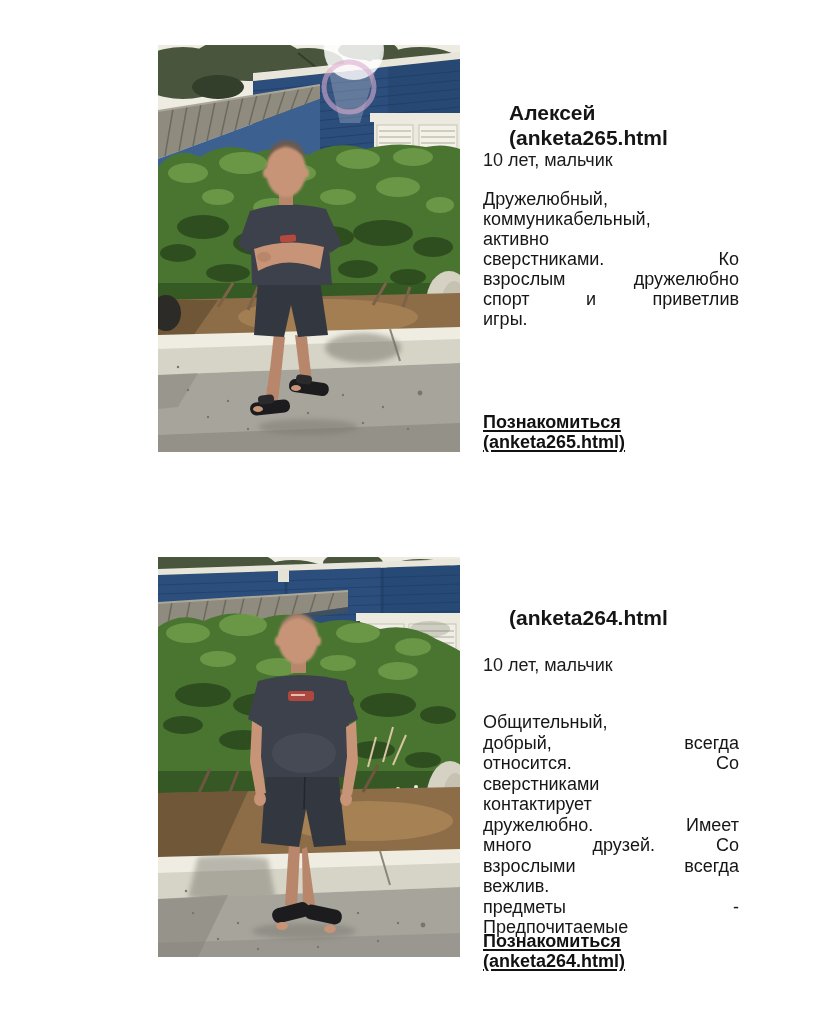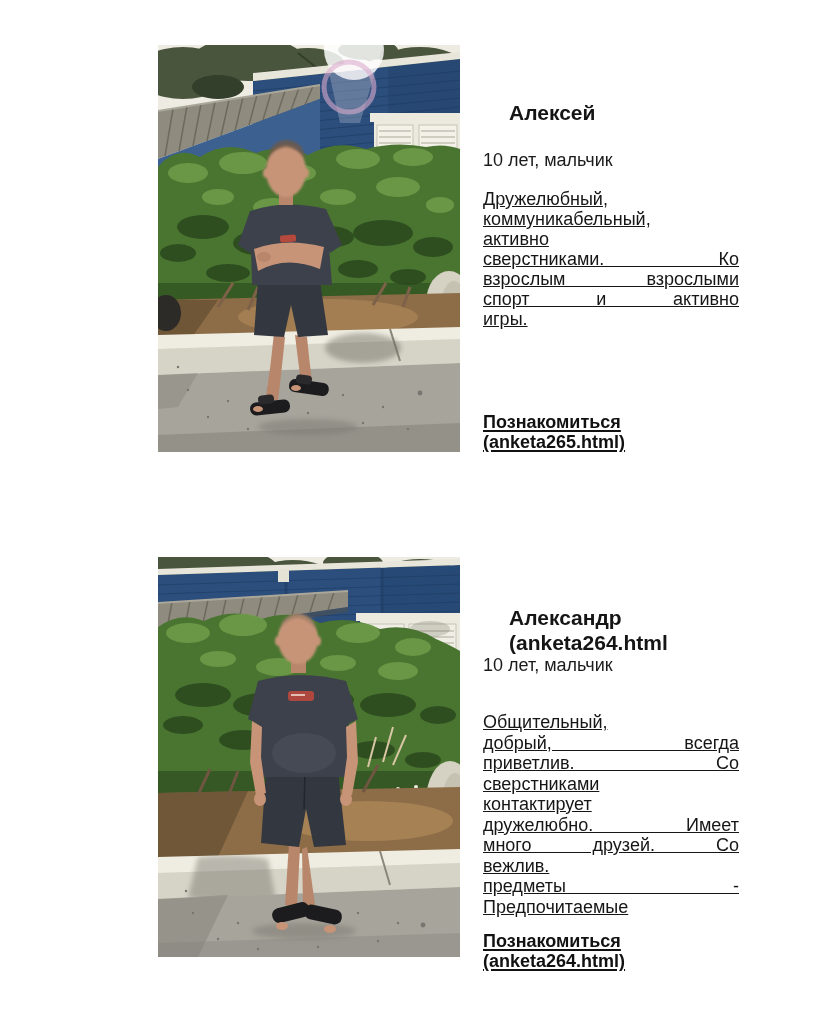--- a/index.html
+++ b/index.html
@@ -18,21 +18,21 @@
            white-space:nowrap; overflow:hidden; color:#151515; }
   .t1 { top:88px; } .t2 { top:593px; }
 
   .meta { position:absolute; left:483px; width:257px;
           font-size:18px; line-height:20px; color:#1b1b1b;margin-top:8px; }
   .m1 { top:142px; } .m2 { top:647px; }
 
   .desc { position:absolute; left:483px; width:256px;
           font-size:18px; line-height:20px; color:#161616; }
   .d1 { top:189px; } .d2 { top:712px; line-height:20.5px; }
-  .jline { text-align:justify; text-align-last:justify;text-decoration:underline; }
+  .jline { text-align:justify; text-align-last:justify; }
   .jline:last-child { text-align-last:left; }
 
   .meet { position:absolute; left:483px; width:257px; display:block;
           font-size:18px; font-weight:bold; line-height:20px;
           color:#111111; text-decoration:underline; text-decoration-thickness:2px;
           text-underline-offset:2px; cursor:pointer; }
   .l1 { top:412px; } .l2 { top:931px; background:transparent; }
   .ml { display:block; }
 </style>
 </head>
@@ -221,31 +221,32 @@
             <path d="M110,114 Q112,96 128,95 Q146,96 147,114 Q138,103 128,102 Q117,103 110,114 Z" fill="var(--hair)" opacity="0.8"></path>
             <ellipse cx="108" cy="128" rx="3" ry="5" fill="var(--skin)"></ellipse>
             <ellipse cx="148" cy="128" rx="3" ry="5" fill="var(--skin)"></ellipse>
           </g>
         </g>
       </svg>
     </div>
 
     <h2 class="title t1">
       <div>Алексей</div>
+      <div>(anketa265.html</div>
     </h2>
 
     <div class="meta m1">10 лет, мальчик</div>
 
     <div class="desc d1">
         <div class="jline">Дружелюбный,</div>
         <div class="jline">коммуникабельный,</div>
         <div class="jline">активно</div>
         <div class="jline">сверстниками. Ко</div>
-        <div class="jline">взрослым взрослыми</div>
-        <div class="jline">спорт и активно</div>
+        <div class="jline">взрослым дружелюбно</div>
+        <div class="jline">спорт и приветлив</div>
         <div class="jline">игры.</div>
       </div>
 
     <a class="meet l1" href="#">
       <span class="ml">Познакомиться</span>
       <span class="ml">(anketa265.html)</span>
     </a>
   </section>
 
   <section>
@@ -435,34 +436,34 @@
             <ellipse cx="140" cy="82" rx="20" ry="25" fill="var(--skin)"></ellipse>
             <path d="M122,72 Q124,57 140,56 Q157,57 158,72 Q149,62 140,61 Q129,62 122,72 Z" fill="#8d7560" opacity="0.55"></path>
             <ellipse cx="120" cy="84" rx="3" ry="5" fill="var(--skin)"></ellipse>
             <ellipse cx="160" cy="84" rx="3" ry="5" fill="var(--skin)"></ellipse>
           </g>
         </g>
       </svg>
     </div>
 
     <h2 class="title t2">
-      <div>Александр</div>
       <div>(anketa264.html</div>
     </h2>
 
     <div class="meta m2">10 лет, мальчик</div>
 
     <div class="desc d2">
         <div class="jline">Общительный,</div>
         <div class="jline">добрый, всегда</div>
-        <div class="jline">приветлив. Со</div>
+        <div class="jline">относится. Со</div>
         <div class="jline">сверстниками</div>
         <div class="jline">контактирует</div>
         <div class="jline">дружелюбно. Имеет</div>
         <div class="jline">много друзей. Со</div>
+        <div class="jline">взрослыми всегда</div>
         <div class="jline">вежлив.</div>
         <div class="jline">предметы -</div>
         <div class="jline">Предпочитаемые</div>
       </div>
 
     <a class="meet l2" href="#">
       <span class="ml">Познакомиться</span>
       <span class="ml">(anketa264.html)</span>
     </a>
   </section>

